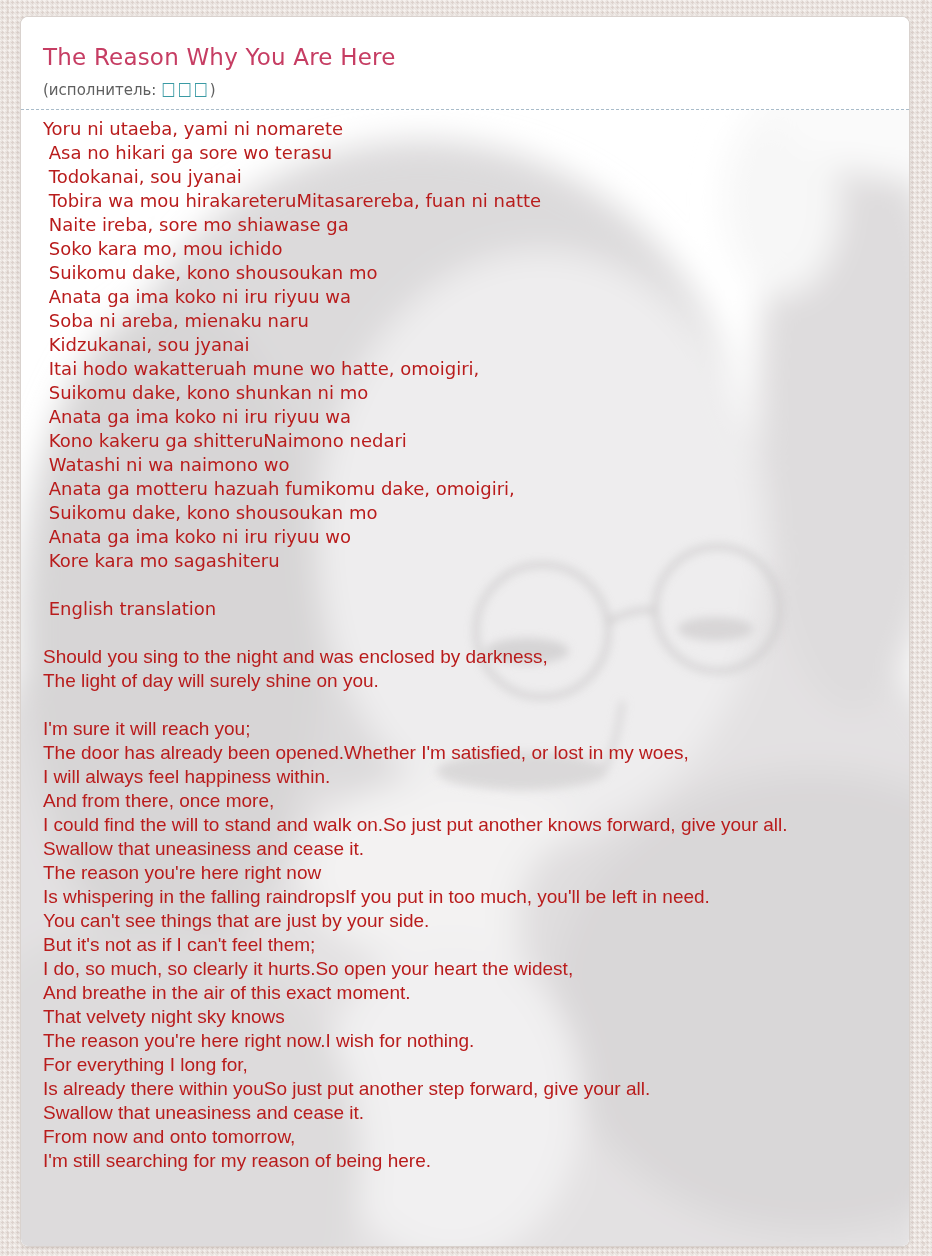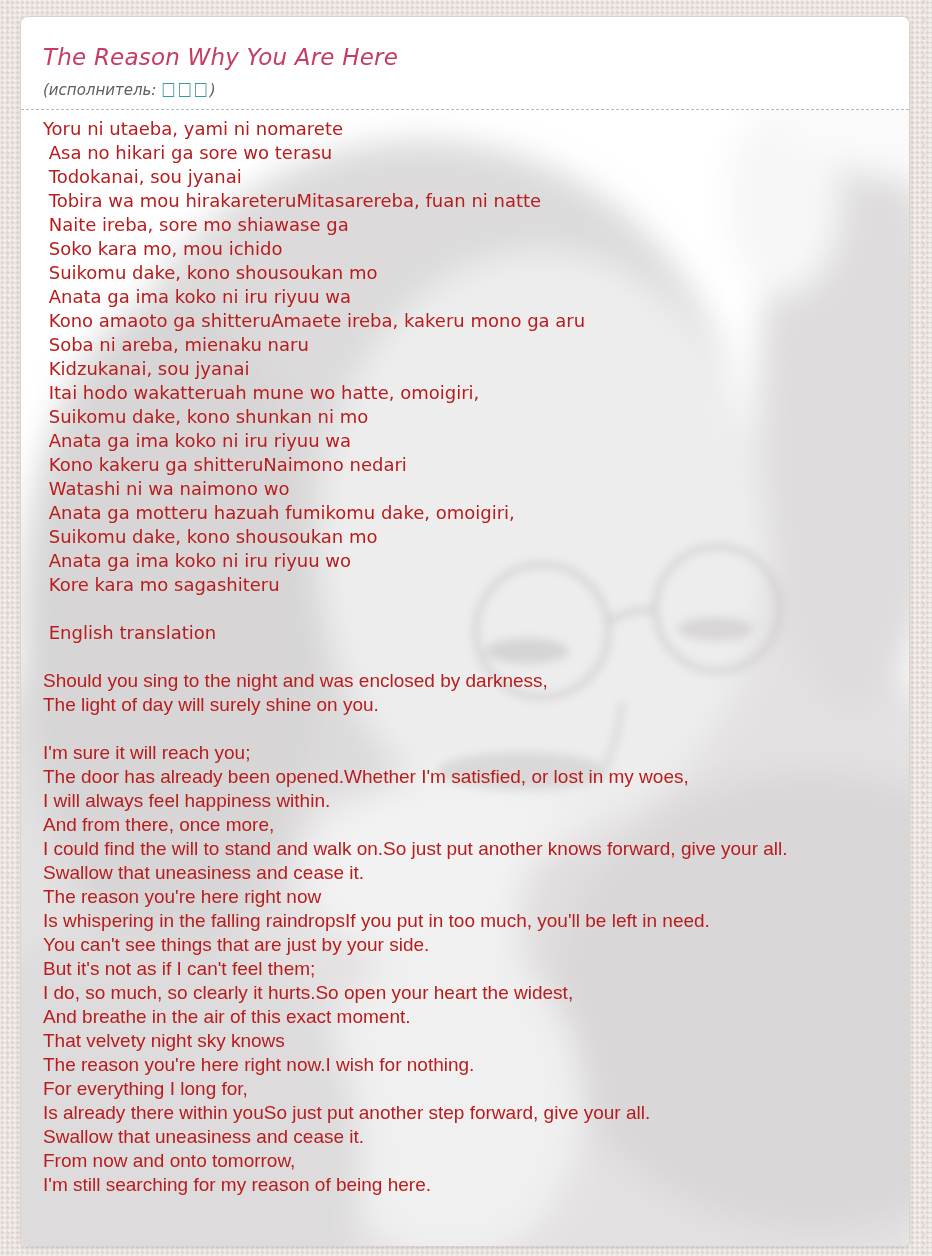--- a/index.html
+++ b/index.html
@@ -24,21 +24,21 @@
 
   .card{
     position:absolute;left:20px;top:16px;width:888px;height:1229px;
     background:#ffffff;border:1px solid #d9d2ce;border-radius:8px;
     box-shadow:0 1px 4px rgba(90,70,60,.14);
     display:flex;flex-direction:column;overflow:hidden;
   }
   .header{
     padding:26px 22px 9px 22px;
     border-bottom:1px dashed #a9bcca;
-    background:#fff;position:relative;z-index:2;font-style:italic;
+    background:#fff;position:relative;z-index:2;
   }
   .song-title{
     margin:0;font-weight:normal;
     font-size:23px;line-height:29px;letter-spacing:.2px;
     color:#c63d63;
   }
   .subtitle{
     margin-top:9px;font-size:15px;line-height:19px;color:#5f5f5f;
   }
   .artist-link{
@@ -112,21 +112,20 @@
 
     <div class="lines">
         <div class="line wide">Yoru ni utaeba, yami ni nomarete</div>
         <div class="line wide"> Asa no hikari ga sore wo terasu</div>
         <div class="line wide"> Todokanai, sou jyanai</div>
         <div class="line wide"> Tobira wa mou hirakareteruMitasarereba, fuan ni natte</div>
         <div class="line wide"> Naite ireba, sore mo shiawase ga</div>
         <div class="line wide"> Soko kara mo, mou ichido</div>
         <div class="line wide"> Suikomu dake, kono shousoukan mo</div>
         <div class="line wide"> Anata ga ima koko ni iru riyuu wa</div>
-        <div class="line wide"> Kono amaoto ga shitteruAmaete ireba, kakeru mono ga aru</div>
         <div class="line wide"> Soba ni areba, mienaku naru</div>
         <div class="line wide"> Kidzukanai, sou jyanai</div>
         <div class="line wide"> Itai hodo wakatteruah mune wo hatte, omoigiri,</div>
         <div class="line wide"> Suikomu dake, kono shunkan ni mo</div>
         <div class="line wide"> Anata ga ima koko ni iru riyuu wa</div>
         <div class="line wide"> Kono kakeru ga shitteruNaimono nedari</div>
         <div class="line wide"> Watashi ni wa naimono wo</div>
         <div class="line wide"> Anata ga motteru hazuah fumikomu dake, omoigiri,</div>
         <div class="line wide"> Suikomu dake, kono shousoukan mo</div>
         <div class="line wide"> Anata ga ima koko ni iru riyuu wo</div>

